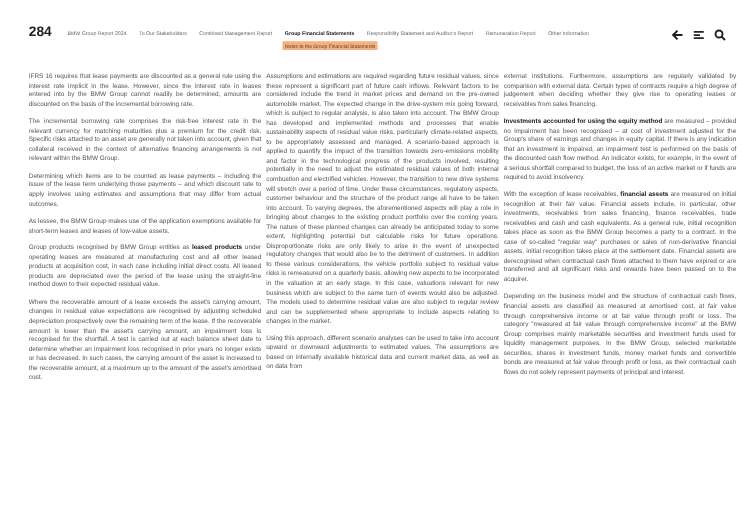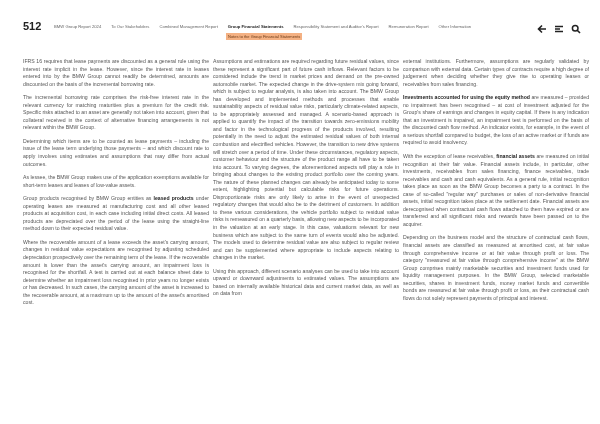--- a/index.html
+++ b/index.html
@@ -16,21 +16,21 @@
   .col p { margin: 0 0 6px 0; }
   .col b { color: #222; }
   .c1 { left: 23px; }
   .c2 { left: 213px; }
   .c3 { left: 403px; }
 </style>
 </head>
 <body>
 
 <div class="header">
-  <div class="page-num">512</div>
+  <div class="page-num">284</div>
   <div class="nav">
     <span>BMW Group Report 2024</span>
     <span>To Our Stakeholders</span>
     <span>Combined Management Report</span>
     <span class="active">Group Financial Statements</span>
     <span>Responsibility Statement and Auditor's Report</span>
     <span>Remuneration Report</span>
     <span>Other Information</span>
   </div>
   <div class="subtab">Notes to the Group Financial Statements</div>

